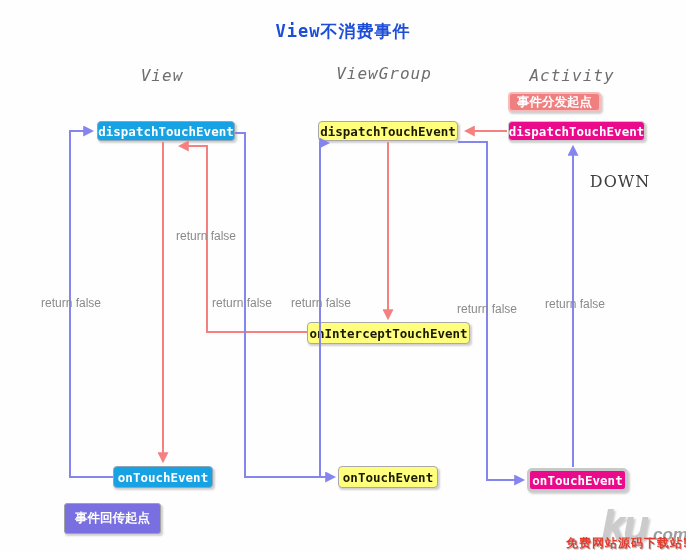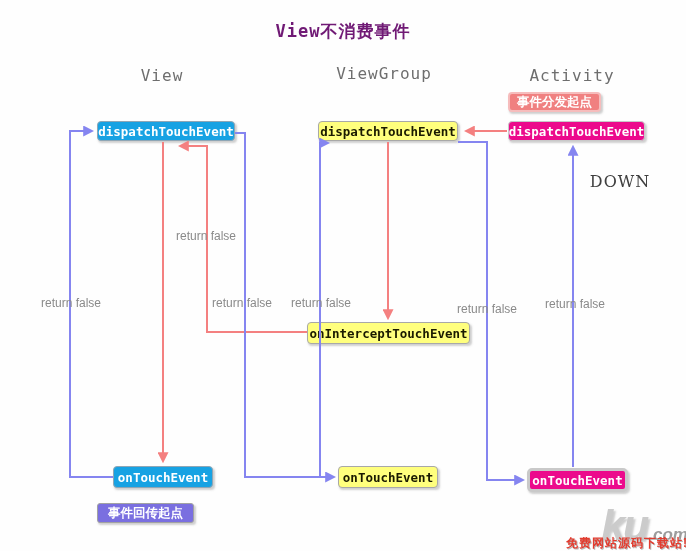--- a/index.html
+++ b/index.html
@@ -2,25 +2,25 @@
 <html><head>
 <meta charset="utf-8">
 <style>
   html,body{margin:0;padding:0;background:#fff;}
   .canvas{
     position:relative;width:686px;height:551px;background:#fefefe;
     font-family:"DejaVu Sans Mono",monospace;overflow:hidden;
   }
   .title{
     position:absolute;left:0;top:20px;width:686px;text-align:center;
-    font-size:17px;font-weight:600;color:#701a75;letter-spacing:1px;
+    font-size:17px;font-weight:600;color:#1d4ed8;letter-spacing:1px;
   }
   .col-header{
     position:absolute;font-size:16px;color:#6e6e6e;letter-spacing:1px;
-    transform:translateX(-50%);white-space:nowrap;font-weight:500;
+    transform:translateX(-50%);white-space:nowrap;font-weight:500;font-style:italic;
   }
   .hdr-view{left:162px;top:66px;}
   .hdr-viewgroup{left:384px;top:64px;}
   .hdr-activity{left:572px;top:66px;}
 
   .node{
     position:absolute;box-sizing:border-box;z-index:1;
     display:flex;align-items:center;justify-content:center;
     font-weight:bold;font-size:12.5px;white-space:nowrap;
     border:1px solid #9aa0a6;border-radius:4px;
@@ -39,21 +39,21 @@
   .n-vg-ontouch{left:338px;top:466px;width:100px;height:22px;}
   .n-act-ontouch{left:527px;top:468px;width:101px;height:24px;border:3px solid #bfd9ee;border-radius:5px;}
 
   .badge{
     position:absolute;box-sizing:border-box;z-index:1;
     display:flex;align-items:center;justify-content:center;
     font-weight:bold;font-size:12.5px;color:#fff;white-space:nowrap;
     border-radius:4px;box-shadow:1.5px 2px 2px rgba(120,120,120,0.35);
   }
   .badge-dispatch-start{left:508px;top:92px;width:93px;height:20px;background:#f08080;border:2px solid #f6bcbc;}
-  .badge-return-start{left:97px;top:503px;width:97px;height:20px;background:#7a6fe0;border:1px solid #a2a2a2;border-radius:3px;}
+  .badge-return-start{left:64px;top:503px;width:97px;height:31px;background:#7a6fe0;border:1px solid #a2a2a2;border-radius:3px;}
 
   .arrows{position:absolute;left:0;top:0;z-index:2;pointer-events:none;}
 
   .flow-label{
     position:absolute;z-index:3;font-family:"Liberation Sans",sans-serif;
     font-size:12px;color:#8a8a8a;white-space:nowrap;transform:translate(-50%,-50%);
   }
   .lbl-down{
     position:absolute;z-index:3;left:620px;top:181px;transform:translate(-50%,-50%);
     font-family:"DejaVu Serif",serif;font-size:16px;color:#3f3f3f;letter-spacing:1px;

